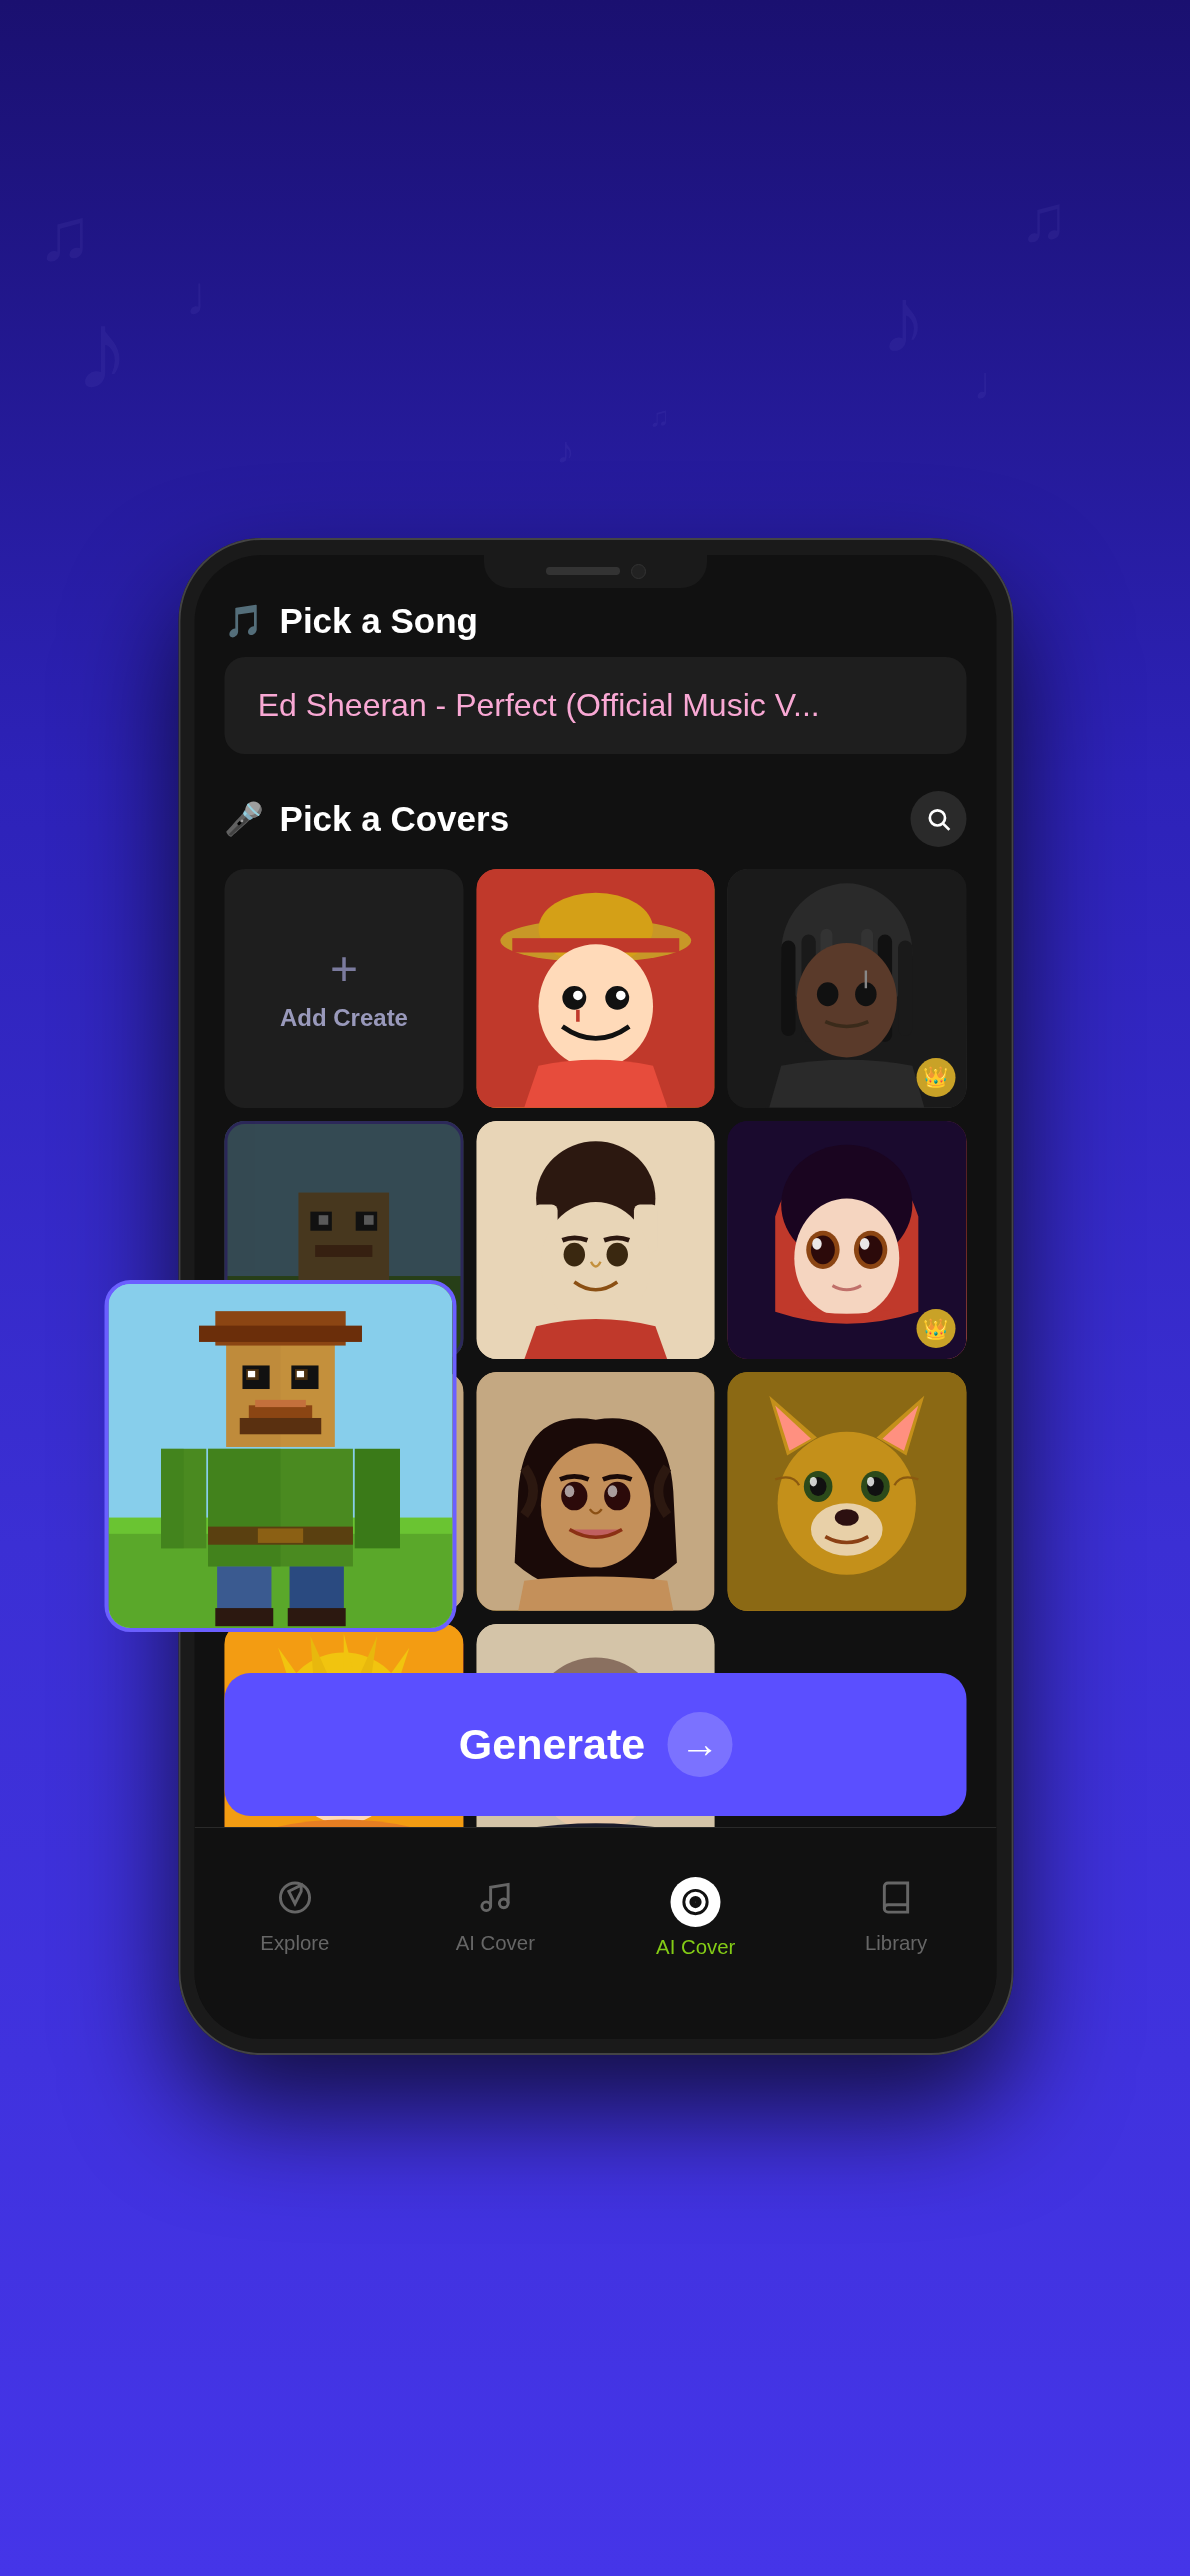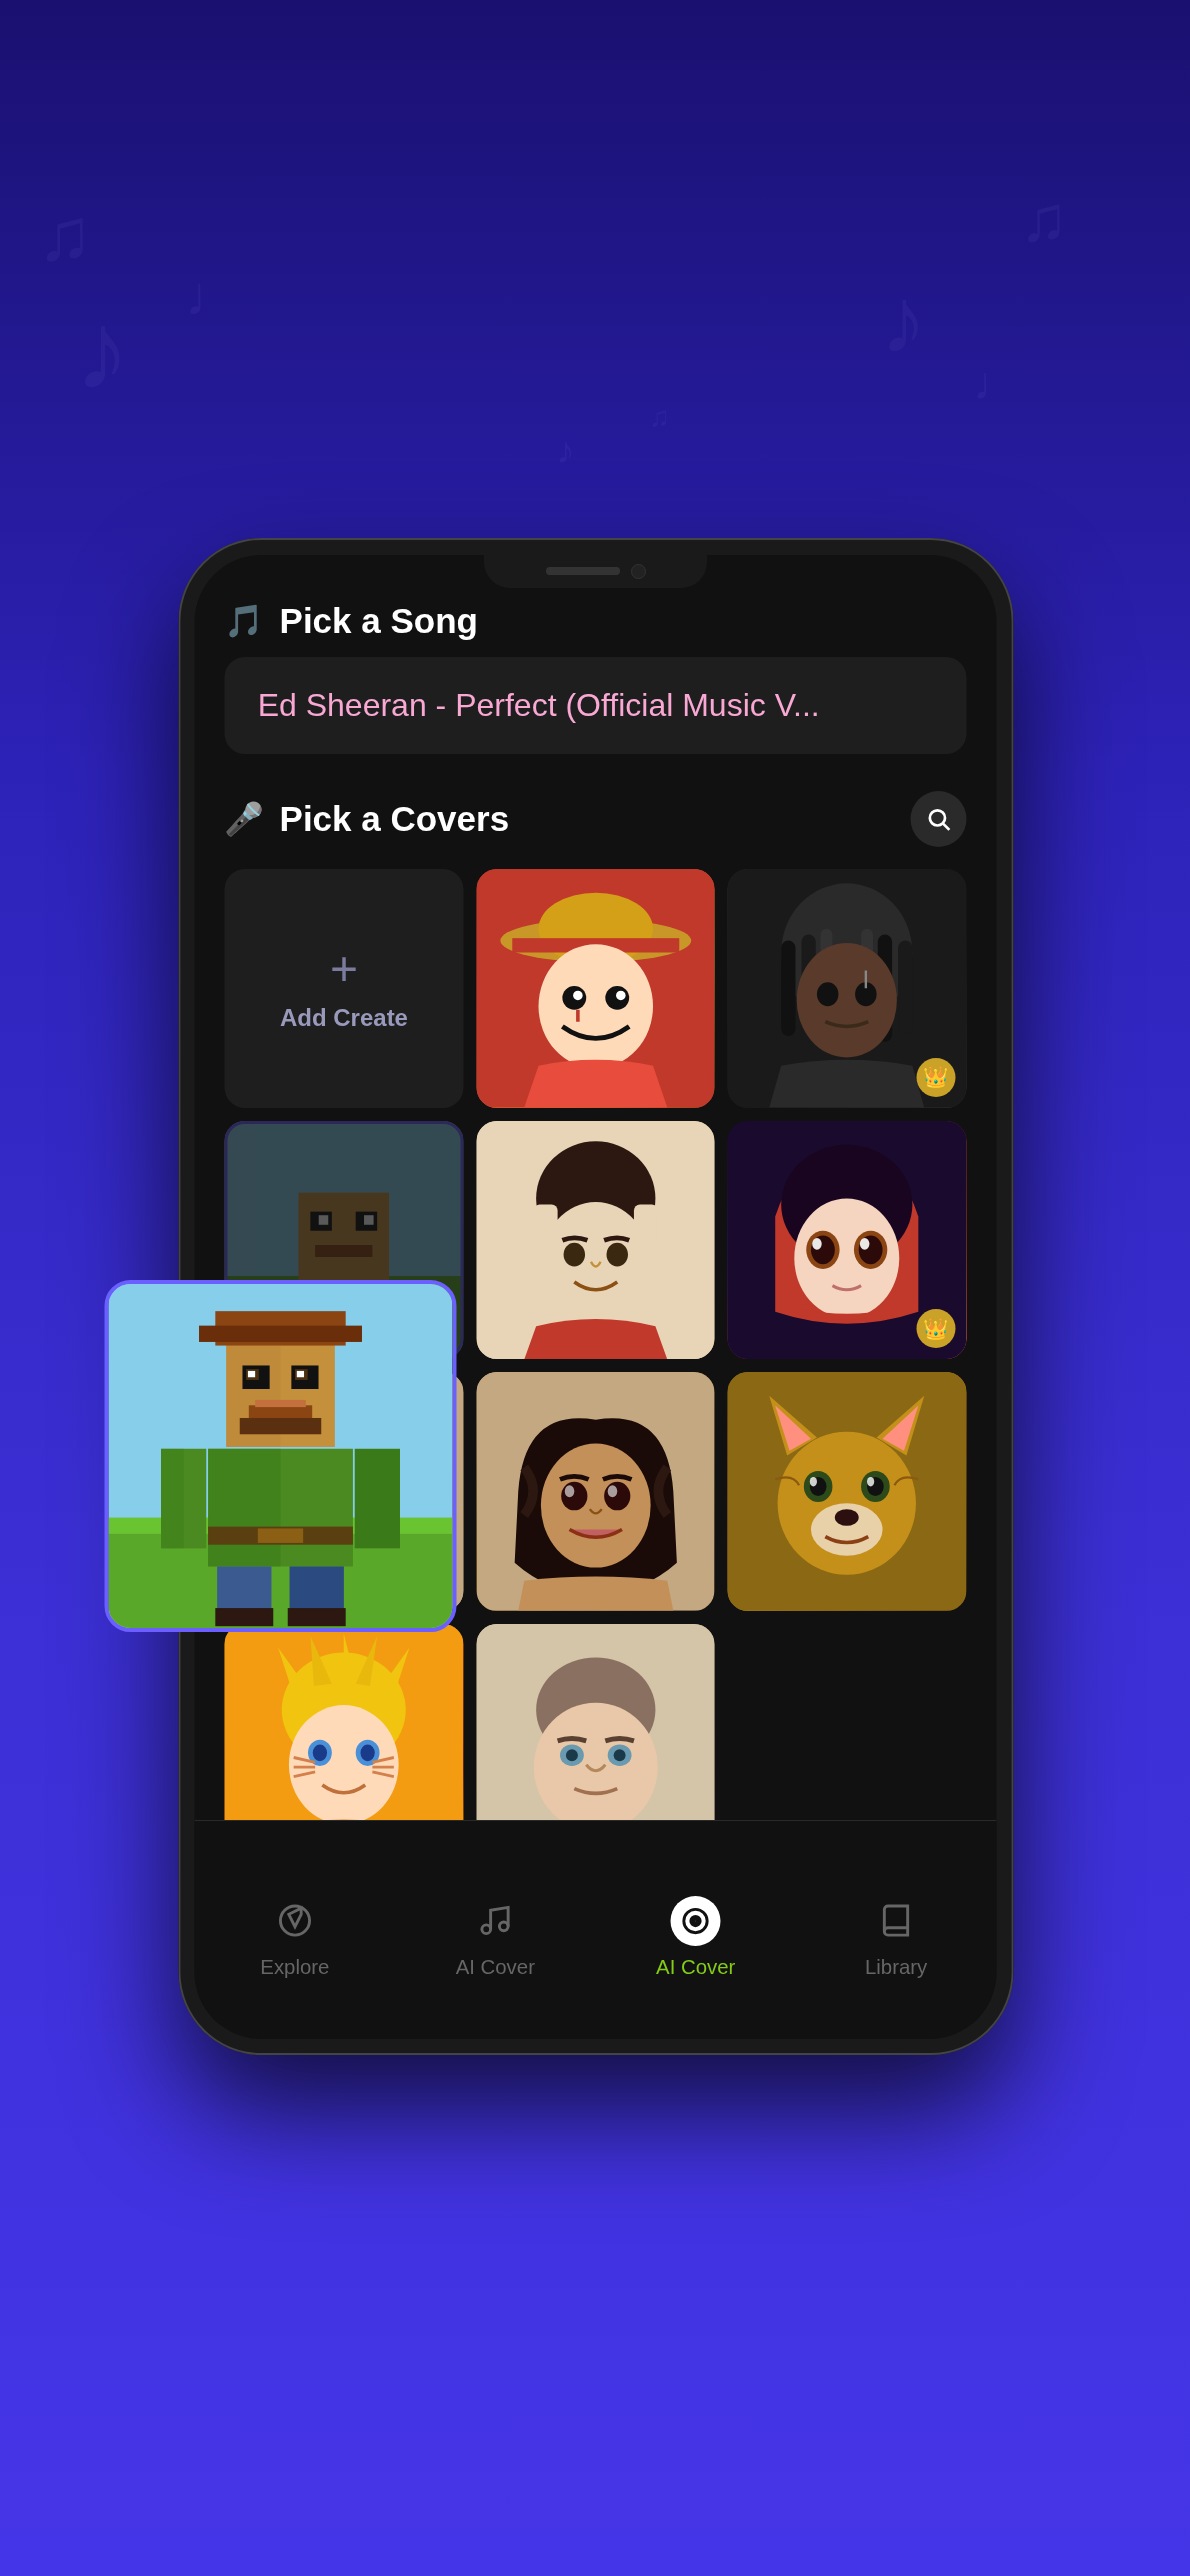--- a/index.html
+++ b/index.html
@@ -313,26 +313,26 @@
       width: 65px;
       height: 65px;
       display: flex;
       align-items: center;
       justify-content: center;
     }
 
     
     .bottom-nav {
       position: absolute;
-      bottom: 15px;
+      bottom: 8px;
       left: 0; right: 0;
       background: #111111;
       border-top: 0.9px solid #2a2a2a;
       display: flex;
-      align-items: flex-end;
+      align-items: center;
       justify-content: space-around;
       padding: 22px 0 45px 0;
       height: 204px;
     }
 
     .nav-item {
       display: flex;
       flex-direction: column;
       align-items: center;
       gap: 9.3px;
@@ -684,20 +684,26 @@
               <path d="M82 138 Q100 146 118 138" stroke="#a07050" stroke-width="3" fill="none"></path>
 
               <path d="M40 172 Q100 162 160 172 L168 200 L32 200Z" fill="#1a1a2a"></path>
             </svg>
           </div>
 
         </div>
 
       </div>
 
+      <div class="generate-section">
+        <div class="generate-btn">
+          <span class="generate-label">Generate</span>
+          <div class="generate-arrow">→</div>
+        </div>
+      </div>
 
       <div class="bottom-nav">
 
         <div class="nav-item">
           <div class="nav-icon">
             <svg width="35" height="35" viewBox="0 0 24 24" fill="none" stroke="#666" stroke-width="2" xmlns="http://www.w3.org/2000/svg">
               <circle cx="12" cy="12" r="10"></circle>
               <path d="M16.24 7.76l-4.24 8.49-4.24-8.49 8.49-4.24z"></path>
             </svg>
           </div>

